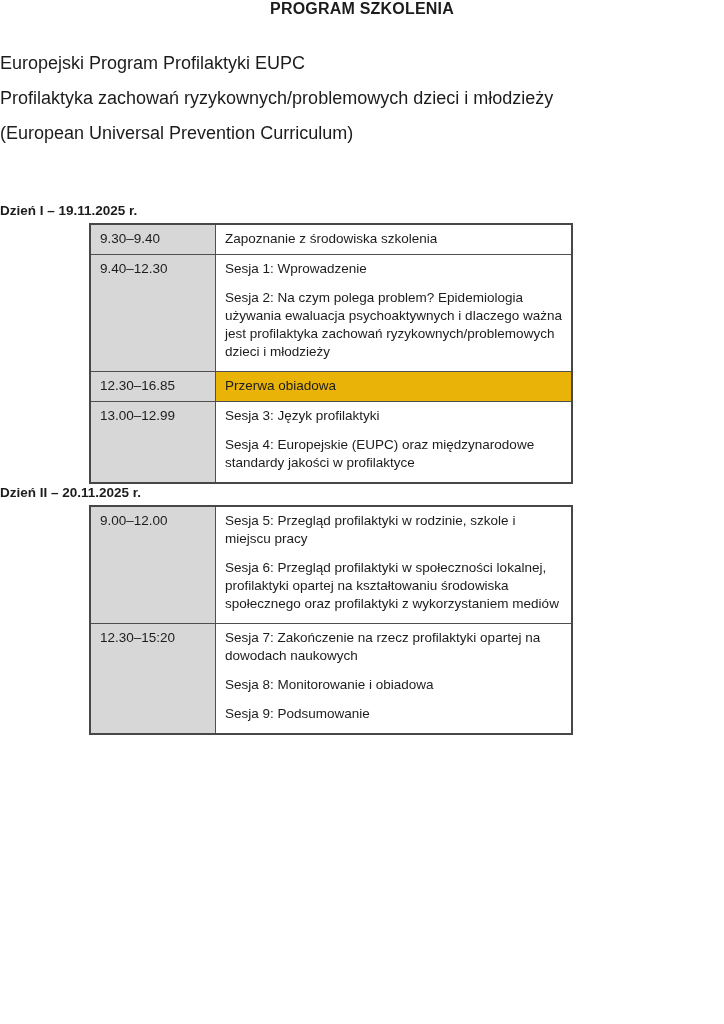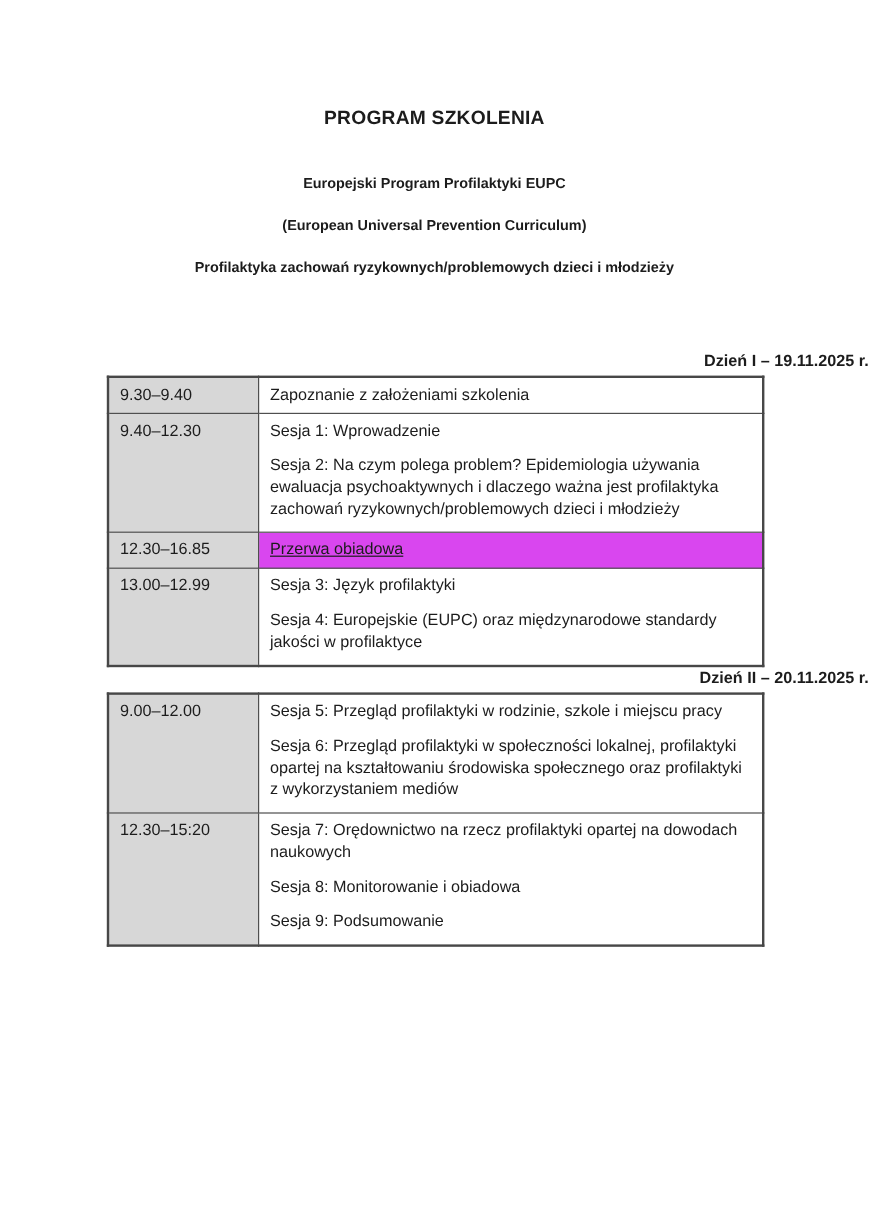--- a/index.html
+++ b/index.html
@@ -11,90 +11,89 @@
     width: 724px;
     height: 1024px;
     font-family: "Liberation Sans", sans-serif;
     color: #1c1c1c;
     overflow: hidden;
   }
   .page {
     box-sizing: border-box;
     width: 724px;
     height: 1024px;
-    padding-top: 90px;
   }
   .doc-title {
     margin: 0;
     text-align: center;
     font-size: 16px;
     font-weight: bold;
     letter-spacing: 0.2px;
   }
   .sub {
     margin: 0;
-    text-align: center;
-    font-size: 12px;
-    font-weight: bold;
+    text-align: left;
+    font-size: 18px;
+    font-weight: normal;
     line-height: 17px;
   }
   .sub.first { margin-top: 37px; }
   .sub.next  { margin-top: 18px; }
 
   .day-heading {
-    text-align: right;
+    text-align: left;
     font-size: 13.5px;
     font-weight: bold;
     line-height: 17px;
   }
   .day-heading.day-0 { margin-top: 60px; }
   .day-heading.day-1 { }
 
   table.schedule {
     border-collapse: collapse;
     table-layout: fixed;
-    width: 548px;
+    width: 484px;
     margin: 4px 0 0 89px;
     border: 2px solid #474747;
   }
   table.schedule td {
     border: 1.5px solid #4f4f4f;
     vertical-align: top;
     font-size: 13.5px;
     line-height: 18px;
     padding: 5px 9px 6px 9px;
   }
   td.time-cell {
     width: 106px;
     background: #d7d7d7;
     white-space: nowrap;
   }
   td.content-cell { background: #ffffff; }
-  td.content-cell.shaded { background: #d946ef; text-decoration: underline; }
+  td.content-cell.shaded { background: #eab308; }
   td.content-cell p { margin: 0; }
   td.content-cell p + p { margin-top: 11px; }
   td.content-cell.multi { padding-bottom: 10px; }
 </style>
 </head>
 <body>
 
 <div class="page">
   <h1 class="doc-title">PROGRAM SZKOLENIA</h1>
   <p class="sub first">Europejski Program Profilaktyki EUPC</p>
+  <p class="sub next">Profilaktyka zachowań ryzykownych/problemowych dzieci i młodzieży</p>
   <p class="sub next">(European Universal Prevention Curriculum)</p>
-  <p class="sub next">Profilaktyka zachowań ryzykownych/problemowych dzieci i młodzieży</p>
 
   <div id="days-container">
       <div class="day-heading day-0">Dzień I – 19.11.2025 r.</div>
       <table class="schedule">
         <tbody>
           <tr>
             <td class="time-cell">9.30–9.40</td>
             <td class="content-cell">
-              <p>Zapoznanie z założeniami szkolenia</p>
+              <p>Zapoznanie z środowiska szkolenia</p>
             </td>
           </tr>
           <tr>
             <td class="time-cell">9.40–12.30</td>
             <td class="content-cell multi">
               <p>Sesja 1: Wprowadzenie</p>
               <p>Sesja 2: Na czym polega problem? Epidemiologia używania ewaluacja psychoaktywnych i dlaczego ważna jest profilaktyka zachowań ryzykownych/problemowych dzieci i młodzieży</p>
             </td>
           </tr>
           <tr>
@@ -118,21 +117,21 @@
           <tr>
             <td class="time-cell">9.00–12.00</td>
             <td class="content-cell multi">
               <p>Sesja 5: Przegląd profilaktyki w rodzinie, szkole i miejscu pracy</p>
               <p>Sesja 6: Przegląd profilaktyki w społeczności lokalnej, profilaktyki opartej na kształtowaniu środowiska społecznego oraz profilaktyki z wykorzystaniem mediów</p>
             </td>
           </tr>
           <tr>
             <td class="time-cell">12.30–15:20</td>
             <td class="content-cell multi">
-              <p>Sesja 7: Orędownictwo na rzecz profilaktyki opartej na dowodach naukowych</p>
+              <p>Sesja 7: Zakończenie na rzecz profilaktyki opartej na dowodach naukowych</p>
               <p>Sesja 8: Monitorowanie i obiadowa</p>
               <p>Sesja 9: Podsumowanie</p>
             </td>
           </tr>
         </tbody>
       </table>
     </div>
 </div>
 
 </body></html>

